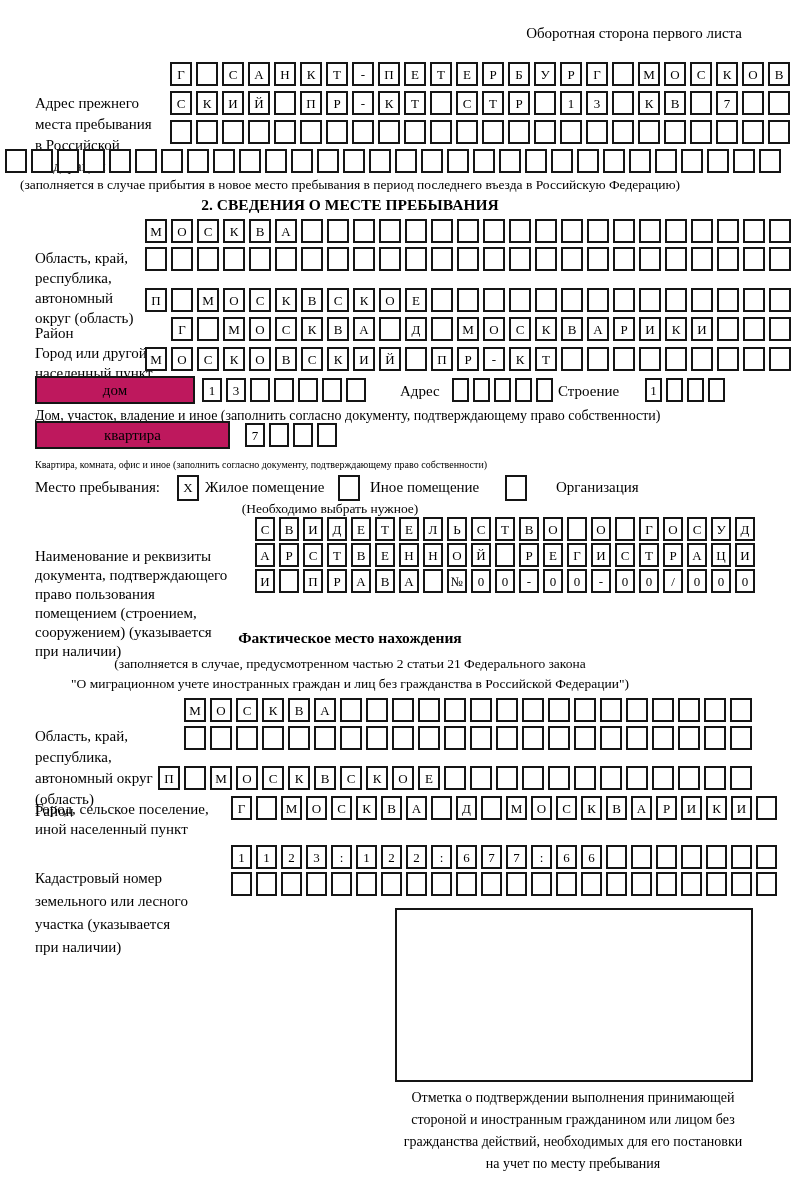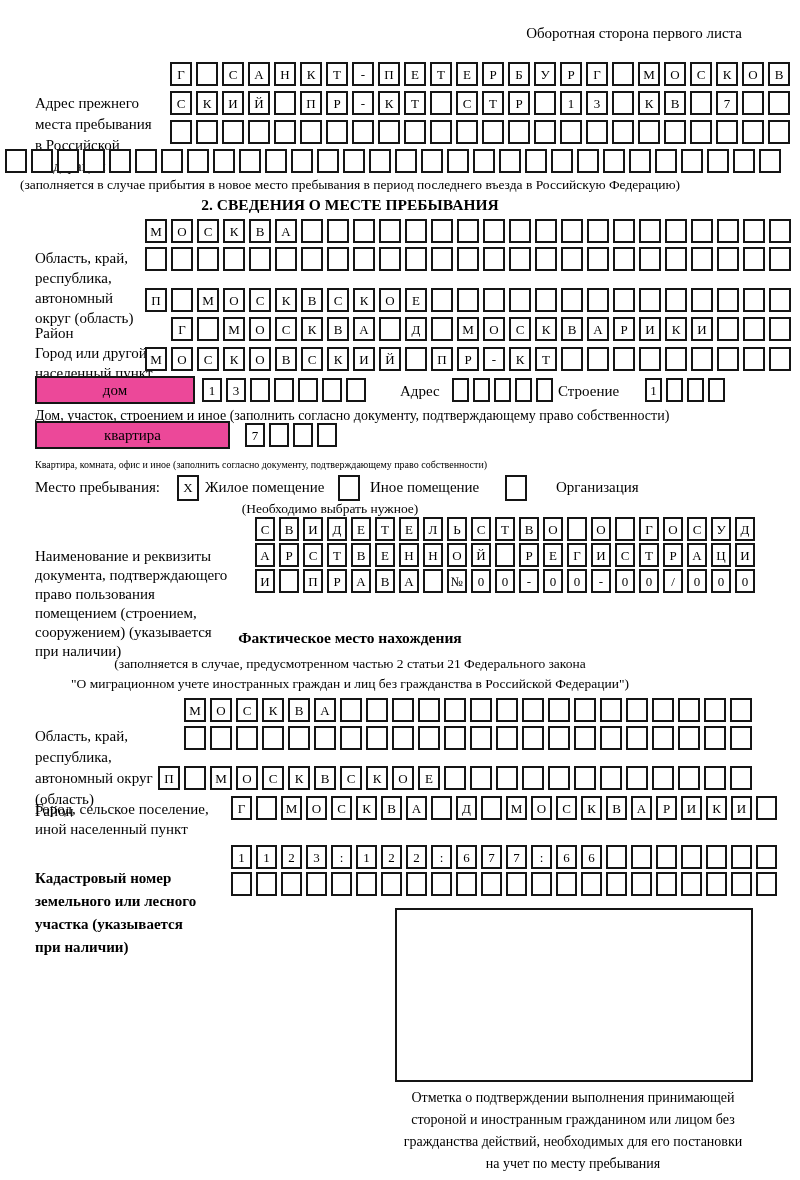--- a/index.html
+++ b/index.html
@@ -12,21 +12,21 @@
   .cap{position:absolute;font-size:13.5px;line-height:18px;}
   .center{left:0;width:700px;text-align:center;}
   .h{position:absolute;font-size:15.5px;font-weight:bold;}
   .cellrow{position:absolute;display:flex;gap:4px;}
   .cell{box-sizing:border-box;flex:0 0 auto;width:22px;height:24px;border:2px solid #151515;
         display:flex;align-items:center;justify-content:center;font-size:13px;line-height:1;
         font-family:"Liberation Serif",serif;background:#fff;}
   .p24 .cell{width:20px}
   .p25 .cell{width:21px}
   .p21 .cell{width:17px}
-  .widebox{position:absolute;box-sizing:border-box;border:2px solid #151515;background:#ec4899;
+  .widebox{position:absolute;box-sizing:border-box;border:2px solid #151515;background:#be185d;
         display:flex;align-items:center;justify-content:center;font-size:15px;}
   .chk{position:absolute;box-sizing:border-box;width:22px;height:26px;border:2px solid #151515;
         display:flex;align-items:center;justify-content:center;font-size:13px;background:#fff;}
   .inline-lbl{position:absolute;font-size:15px;line-height:20px;white-space:nowrap;}
   .stamp{position:absolute;box-sizing:border-box;border:2px solid #151515;background:#fff;}
   .pre{white-space:pre-line;}
 </style>
 </head>
 <body>
 
@@ -319,21 +319,21 @@
         <span class="cell"></span>
         <span class="cell"></span>
       </div>
     <div class="inline-lbl" style="left:558px;top:381px;">Строение</div>
     <div class="cellrow p21" style="left:645px;top:378px;">
         <span class="cell">1</span>
         <span class="cell"></span>
         <span class="cell"></span>
         <span class="cell"></span>
       </div>
-    <div class="cap" style="left:35px;top:407px;font-size:14px;">Дом, участок, строением и иное (заполнить согласно документу, подтверждающему право собственности)</div>
+    <div class="cap" style="left:35px;top:407px;font-size:14px;">Дом, участок, владение и иное (заполнить согласно документу, подтверждающему право собственности)</div>
 
     <div class="widebox" style="left:35px;top:421px;width:195px;height:28px;">квартира</div>
     <div class="cellrow p24" style="left:245px;top:423px;">
         <span class="cell">7</span>
         <span class="cell"></span>
         <span class="cell"></span>
         <span class="cell"></span>
       </div>
     <div class="cap" style="left:35px;top:456px;font-size:10px;">Квартира, комната, офис и иное (заполнить согласно документу, подтверждающему право собственности)</div>
 
@@ -528,21 +528,21 @@
         <span class="cell">К</span>
         <span class="cell">В</span>
         <span class="cell">А</span>
         <span class="cell">Р</span>
         <span class="cell">И</span>
         <span class="cell">К</span>
         <span class="cell">И</span>
         <span class="cell"></span>
       </div>
 
-    <div class="lbl lh23" style="left:35px;top:835px;font-weight:bold;">Кадастровый номер
+    <div class="lbl lh23" style="left:35px;top:835px;">Кадастровый номер
 земельного или лесного
 участка (указывается
 при наличии)</div>
     <div class="cellrow p25" style="left:231px;top:845px;">
         <span class="cell">1</span>
         <span class="cell">1</span>
         <span class="cell">2</span>
         <span class="cell">3</span>
         <span class="cell">:</span>
         <span class="cell">1</span>

